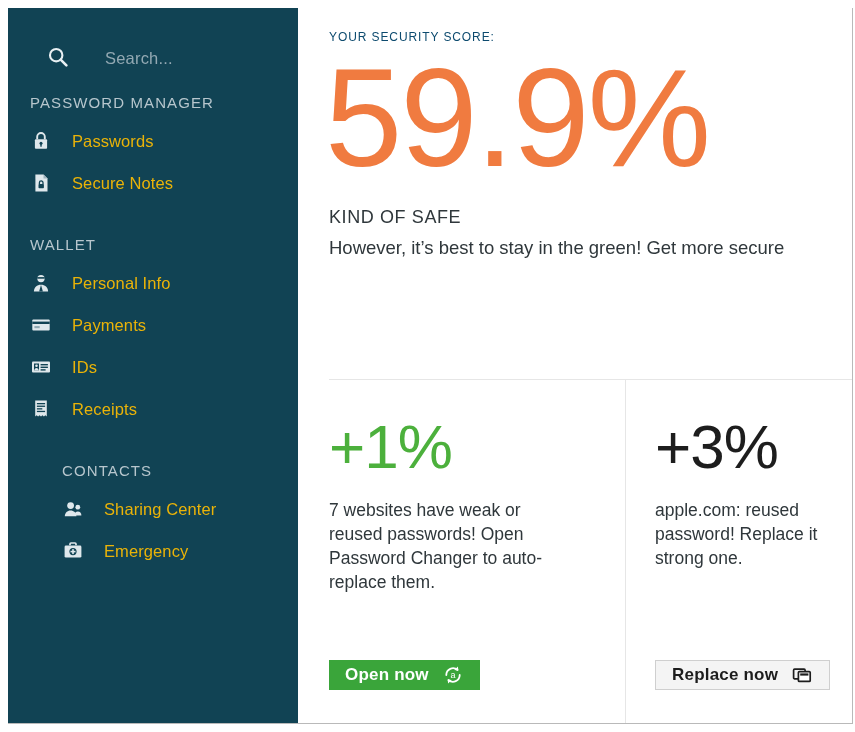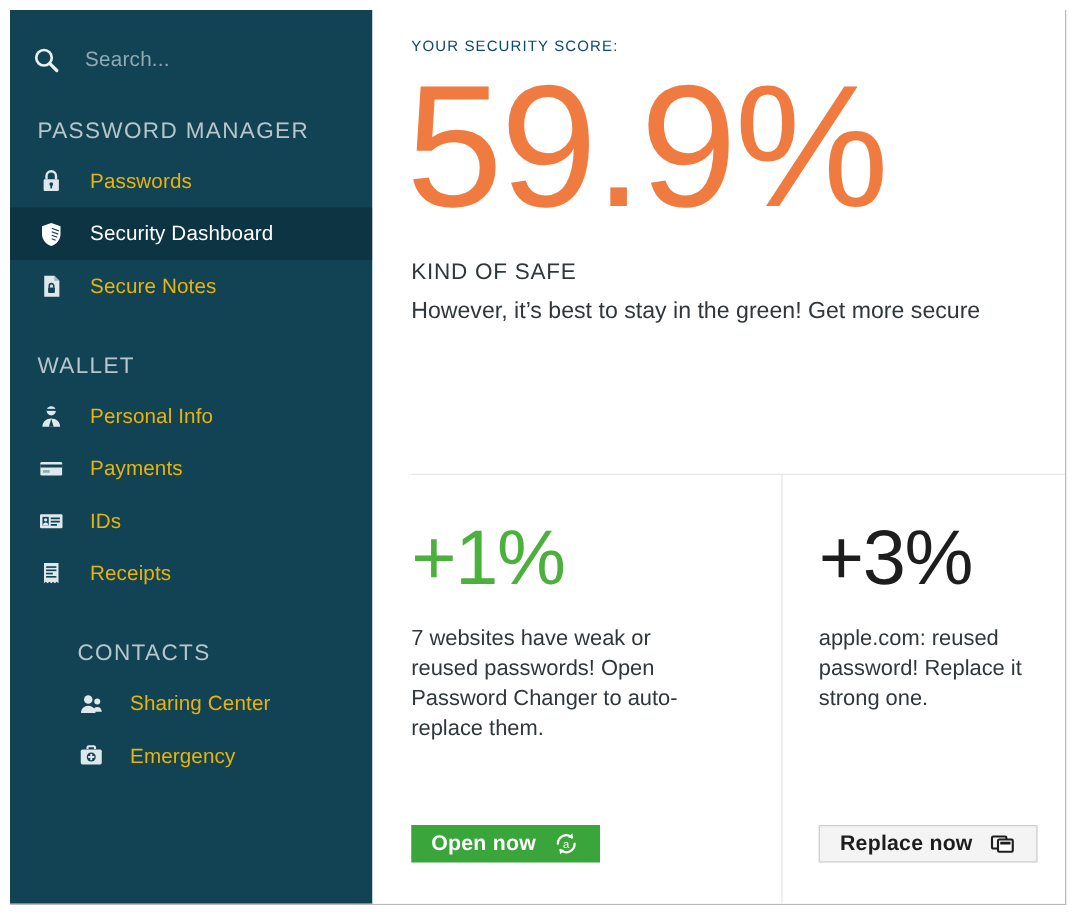--- a/index.html
+++ b/index.html
@@ -35,44 +35,45 @@
     background: #114354;
     height: 100%;
     box-sizing: border-box;
     padding-top: 20px;
     position: relative;
     overflow: hidden;
   }
 
   .search-row {
     display: flex;
-    align-items: center;
+    align-items: flex-end;
     height: 40px;
-    padding-left: 18px;
+    padding-left: 39px;
     cursor: text;
+    gap: 16px;
   }
   .search-icon {
     width: 22px;
     height: 22px;
     flex: 0 0 22px;
     display: block;
   }
   .search-placeholder {
     margin-left: 20px;
     color: #93a9b3;
     font-size: 16.5px;
     letter-spacing: .2px;
   }
 
   .group {
     margin-top: 26px;
   }
   .group-title {
     color: #b7c6cd;
-    font-size: 18px;
+    font-size: 15px;
     letter-spacing: 1.1px;
     padding-left: 22px;
     margin-bottom: 9px;
   }
 
   .nav-item {
     display: flex;
     align-items: center;
     height: 42px;
     padding-left: 22px;
@@ -258,29 +259,20 @@
           <svg viewBox="0 0 22 22" width="22" height="22" aria-hidden="true">
             <path d="M7.2 9.3V6.8a3.8 3.8 0 0 1 7.6 0v2.5" fill="none" stroke="#dfe8ec" stroke-width="1.9"></path>
             <rect x="4.9" y="9.3" width="12.2" height="9.5" rx="1" fill="#dfe8ec"></rect>
             <circle cx="11" cy="13.2" r="1.5" fill="#114354"></circle>
             <rect x="10.3" y="13.6" width="1.4" height="3.1" fill="#114354"></rect>
           </svg>
         </span>
         <span class="nav-label">Passwords</span>
       </div>
 
-      <div class="nav-item active">
-        <span class="nav-icon">
-          <svg viewBox="0 0 22 22" width="22" height="22" aria-hidden="true">
-            <path d="M11 2.4l7.4 2.6v6.1c0 4.6-3.1 8.2-7.4 9.6-4.3-1.4-7.4-5-7.4-9.6V5z" fill="#ffffff"></path>
-            <path d="M11.4 6.6l5.6 2.1M11.4 9.4l5.2 1.9M11.4 12.2l4.4 1.6M11.4 15l3.1 1.2" stroke="#114354" stroke-width="1" fill="none"></path>
-          </svg>
-        </span>
-        <span class="nav-label">Security Dashboard</span>
-      </div>
 
       <div class="nav-item">
         <span class="nav-icon">
           <svg viewBox="0 0 22 22" width="22" height="22" aria-hidden="true">
             <path d="M5.4 2.6h8.1l4 4v12.8h-12.1z" fill="#dfe8ec"></path>
             <path d="M13.5 2.6v4h4" fill="#9fb4bd"></path>
             <path d="M9.4 12.1v-1.4a1.8 1.8 0 0 1 3.6 0v1.4" fill="none" stroke="#114354" stroke-width="1.3"></path>
             <rect x="8.5" y="12" width="5.4" height="4.3" rx=".7" fill="#114354"></rect>
           </svg>
         </span>

